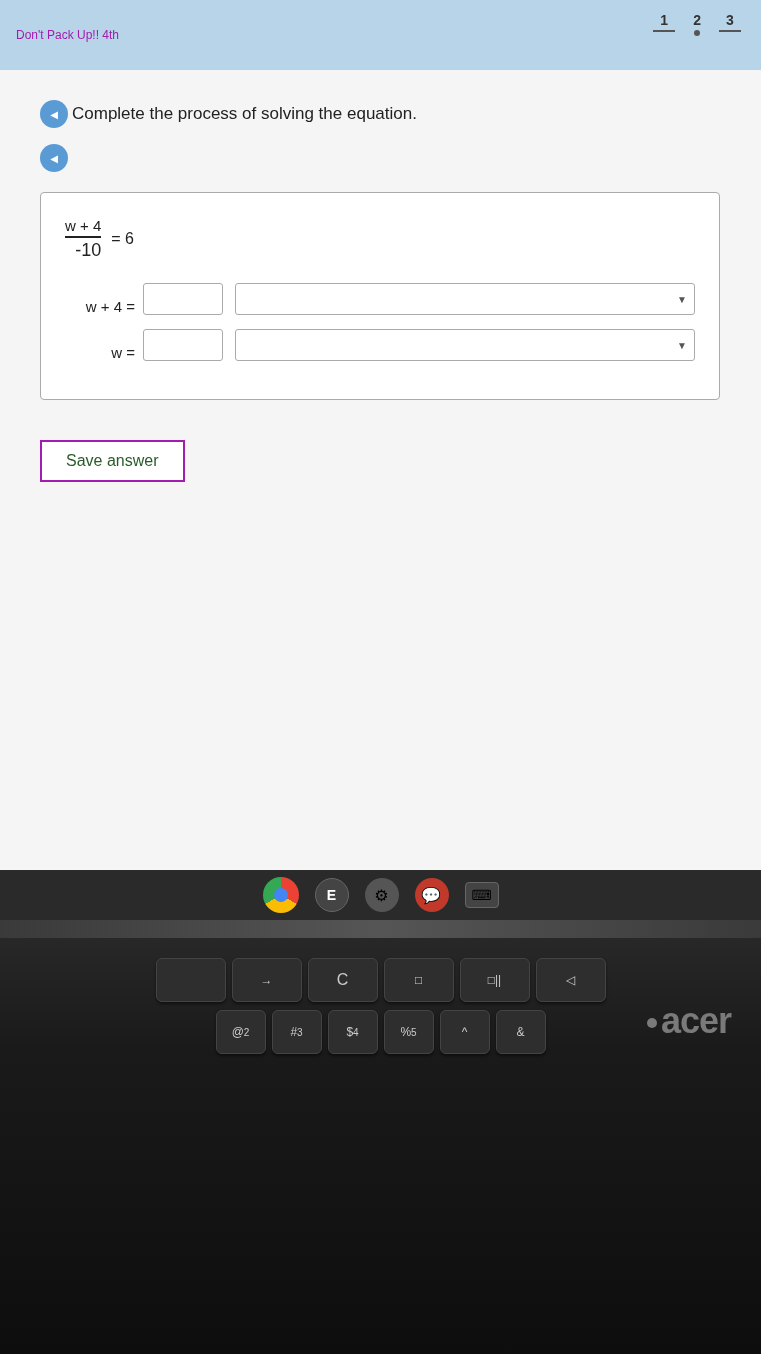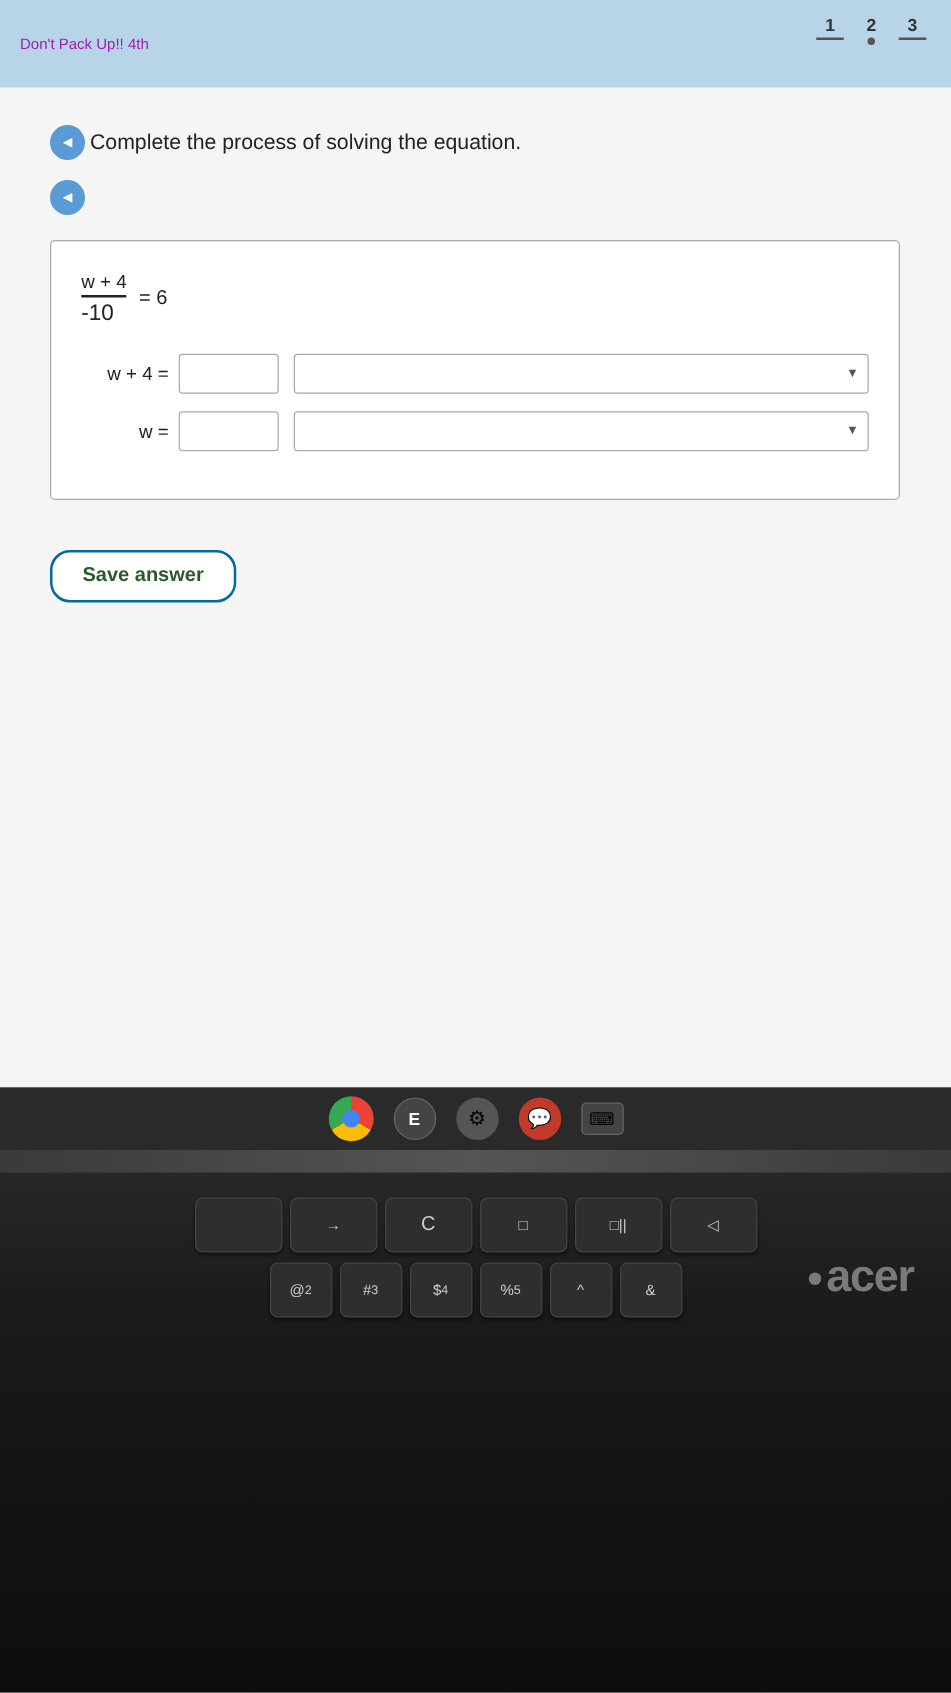--- a/index.html
+++ b/index.html
@@ -124,21 +124,21 @@
       border-radius: 4px;
       padding: 20px 24px 24px 24px;
       margin-top: 20px;
       margin-bottom: 30px;
       max-width: 680px;
     }
 
     .fraction {
       display: inline-flex;
       flex-direction: column;
-      align-items: flex-start;
+      align-items: flex-end;
       font-size: 15px;
       color: #222;
       margin-right: 4px;
     }
 
     .fraction .numerator {
       border-bottom: 2px solid #222;
       padding-bottom: 2px;
       font-size: 15px;
     }
@@ -160,29 +160,28 @@
       border: 1.5px solid #aaa;
       border-radius: 3px;
       padding: 4px 8px;
       font-size: 14px;
       background: white;
       outline: none;
     }
 
     
     .save-btn {
-      border: 2px solid #0369a1;
+      border: 2px solid #a21caf;
       background: white;
       color: #2a5a2a;
       padding: 10px 24px;
       font-size: 16px;
-      border-radius: 16px;
+      border-radius: 0;
       cursor: pointer;
       margin-top: 10px;
-      font-weight: bold;
     }
 
     
     .taskbar {
       width: 761px;
       height: 50px;
       background: #2a2a2a;
       display: flex;
       align-items: center;
       justify-content: center;
@@ -338,21 +337,21 @@
 
     .eq-first-row {
       display: flex;
       align-items: center;
       margin-bottom: 18px;
       padding: 4px 0;
     }
 
     .eq-step-row {
       display: flex;
-      align-items: center;
+      align-items: flex-end;
       margin-bottom: 14px;
       gap: 8px;
     }
 
     .row-label {
       font-size: 15px;
       color: #222;
       min-width: 70px;
       text-align: right;
     }

